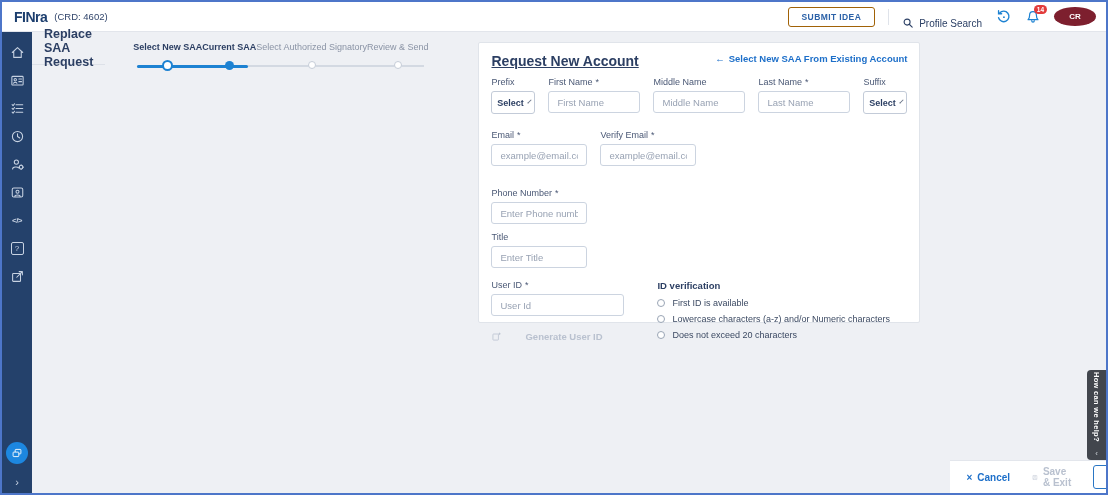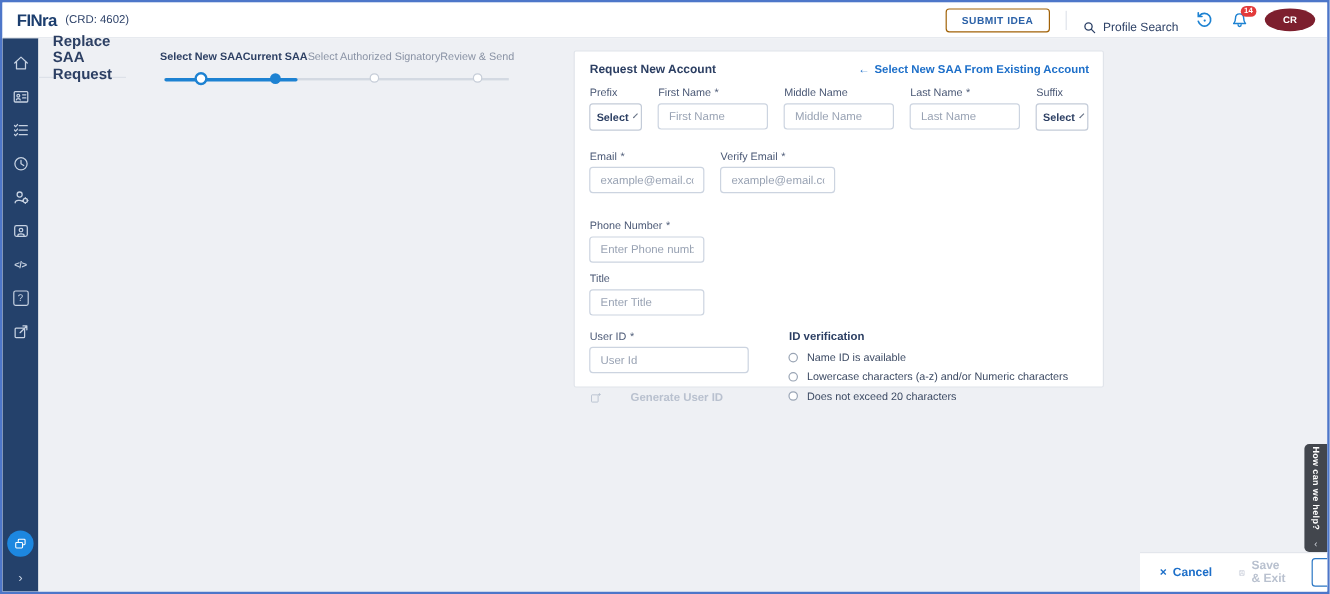--- a/index.html
+++ b/index.html
@@ -63,21 +63,21 @@
   .step.completed .step-label, .step.current .step-label { color:#2c3f63; font-weight:700; }
   .step.upcoming .step-label { color:#8a93a5; font-weight:400; }
   .dot { border-radius:50%; background:#1d82d2; width:9px; height:9px; }
   .step.current .dot { background:#fff; border:2.5px solid #1d82d2; width:11px; height:11px; margin-top:-1px; }
   .step.upcoming .dot { background:#fff; border:1.5px solid #c6cdd8; width:8px; height:8px; }
 
   
   .card { margin:10px 30px 0 10px; background:#fff; border:1px solid #e0e4ea; border-radius:2px;
           padding:10px 12px 16px; height:281px; }
   .card-head { display:flex; justify-content:space-between; align-items:flex-start; margin-bottom:8px; }
-  .card-title { font-size:10px; font-weight:700; color:#2c3f63; }
+  .card-title { font-size:14px; font-weight:700; color:#2c3f63;text-decoration:underline; }
   .card-link { font-size:9.5px; font-weight:700; color:#1d6fc9; display:flex; align-items:center; gap:4px; cursor:pointer; }
 
   .form-label { font-size:9px; color:#4a5875; margin-bottom:4px; display:flex; gap:3px; }
   .input { height:22px; border:1px solid #ccd4e0; border-radius:3px; font-size:9.5px; padding:0 8px;
            color:#333; width:100%; background:#fff; outline:none; }
   .input::placeholder { color:#98a2b3; }
   .select-box { height:23px; border:1px solid #c3cbd8; border-radius:3px; display:flex; align-items:center;
                 justify-content:center; gap:5px; font-size:9px; font-weight:700; color:#2c3f63; padding:0 8px;
                 background:#fff; cursor:pointer; }
   .chev { width:5px; height:5px; border-right:1.2px solid #6b7689; border-bottom:1.2px solid #6b7689;
@@ -332,21 +332,21 @@
                 <rect x="3.5" y="5.5" width="10" height="11" rx="1"></rect>
                   <path d="M15.5 3 v4 M13.5 5 h4"></path>
               </svg>
               <span>Generate User ID</span>
             </div>
           </div>
           <div class="idv">
             <div class="idv-title">ID verification</div>
             <div class="rule">
               <span class="radio"></span>
-              <span>Name ID is available</span>
+              <span>First ID is available</span>
             </div>
             <div class="rule">
               <span class="radio"></span>
               <span>Lowercase characters (a-z) and/or Numeric characters</span>
             </div>
             <div class="rule">
               <span class="radio"></span>
               <span>Does not exceed 20 characters</span>
             </div>
           </div>

